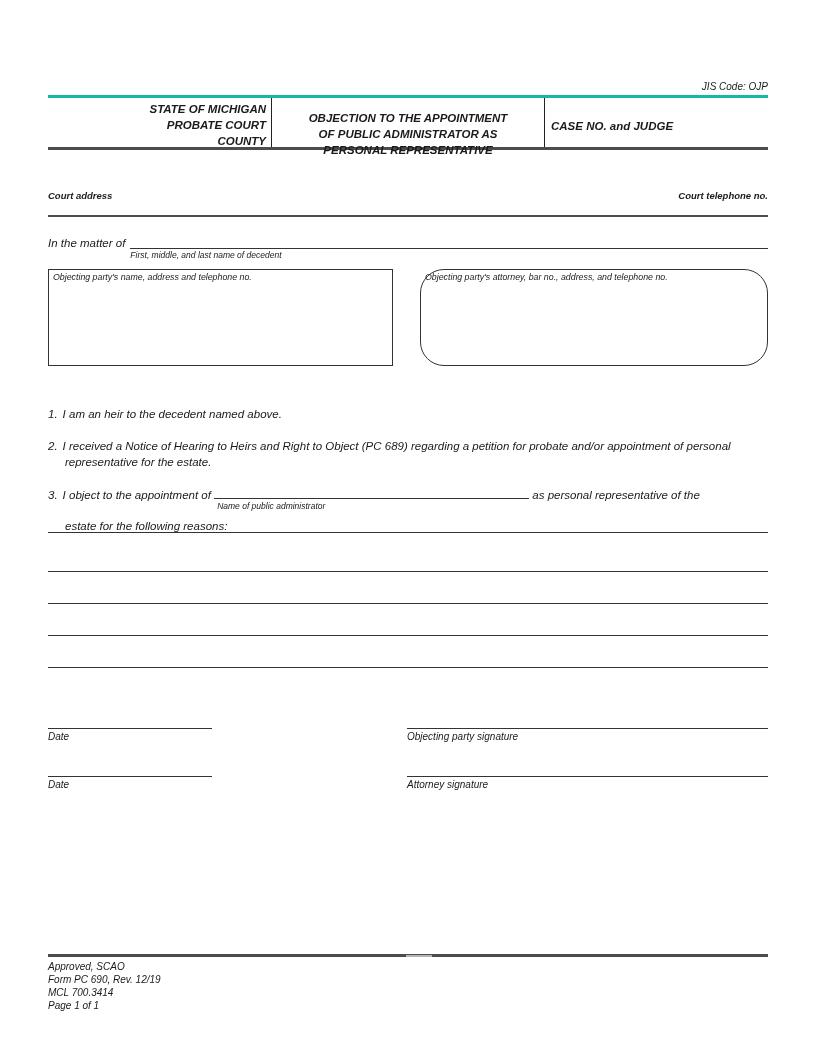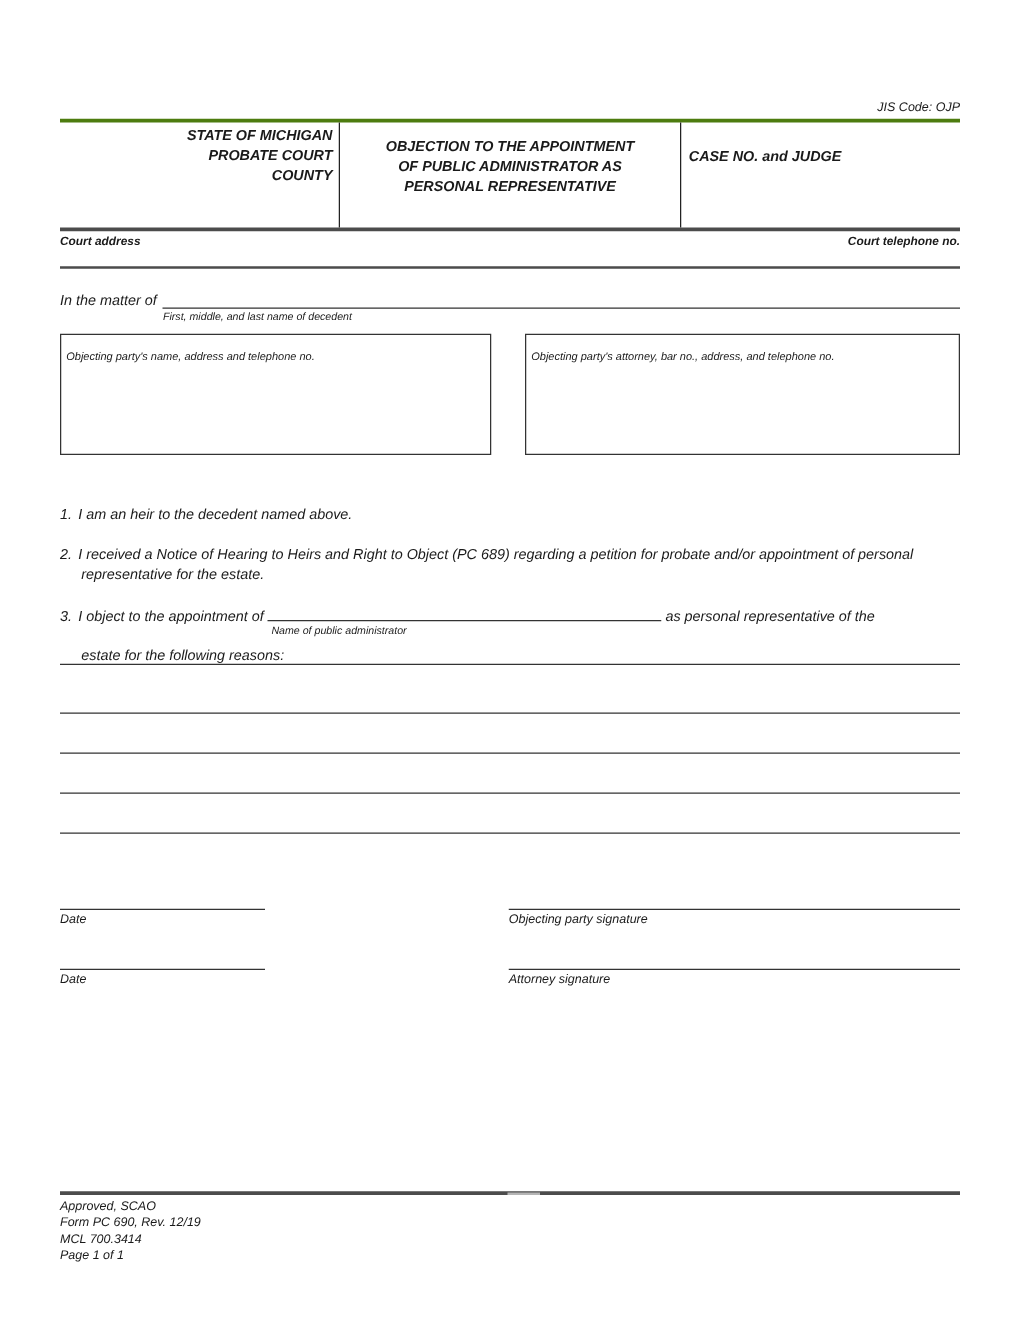--- a/index.html
+++ b/index.html
@@ -9,44 +9,44 @@
     font-family:"Liberation Sans", sans-serif; color:#1a1a1a; overflow:hidden;
   }
   .content { padding:0 48px;font-style:italic; }
 
   
   .jis { margin-top:81px; text-align:right; font-size:10px; line-height:12px; }
 
   
   .header-box {
     margin-top:2px; display:flex;
-    border-top:3px solid #4d7c0f; border-bottom:3px solid #4c4c4c;
-    height:90px;
+    border-top:3px solid #14b8a6; border-bottom:3px solid #4c4c4c;
+    height:55px;
   }
   .hb-cell { font-weight:bold; font-size:11.5px; line-height:16px; }
   .hb-left  { width:224px; border-right:1.5px solid #222; text-align:right; padding:3px 5px 0 0; }
   .hb-mid   { width:273px; border-right:1.5px solid #222; text-align:center; padding-top:12px; }
   .hb-right { flex:1; padding:20px 0 0 6px; }
 
   
-  .court-row { display:flex; justify-content:space-between; font-size:9.5px; font-weight:bold; padding-top:3px; height:28px; }
+  .court-row { display:flex; justify-content:space-between; font-size:9.5px; font-weight:bold; padding-top:3px; height:28px;margin-top:37px; }
   .rule-2 { border-top:2px solid #4c4c4c; }
 
   
   .matter { display:flex; margin-top:19px; font-size:11.5px; }
   .matter-lead { white-space:nowrap; margin-right:5px; padding-top:1px; }
   .matter-fill { flex:1; }
   .matter-line { height:13px; border-bottom:1.5px solid #333; }
   .small-cap { font-size:8.5px; line-height:11px; margin-top:1px; color:#1a1a1a; }
 
   
   .boxes { display:flex; margin-top:8px; gap:27px; }
-  .pbox { height:97px; border:1.5px solid #333; font-size:8.8px; line-height:11px; padding:12px 4px; }
+  .pbox { height:97px; border:1.5px solid #333; font-size:8.8px; line-height:11px; padding:2px 4px; }
   .pbox-left { width:345px; }
-  .pbox-right { flex:1; }
+  .pbox-right { flex:1;border-radius:24px; }
 
   
   .item { font-size:11.5px; line-height:16px; padding-left:17px; text-indent:-17px; }
   .item .num { margin-right:5px; }
   .item1 { margin-top:40px; }
   .item2 { margin-top:16px; }
   .item3 { margin-top:17px; }
   .blank-inline {
     display:inline-block; width:315px; height:12px; vertical-align:baseline;
     border-bottom:1.5px solid #333; position:relative; text-indent:0;

